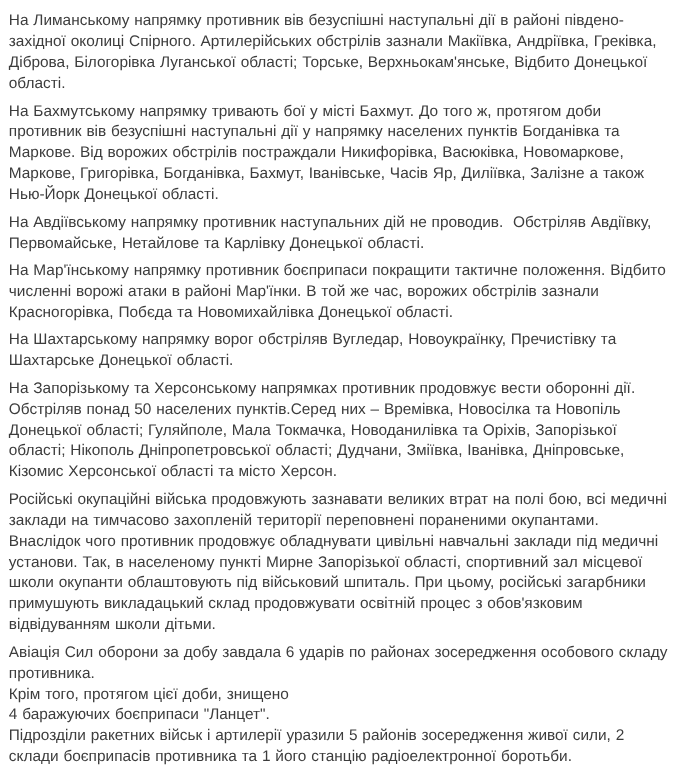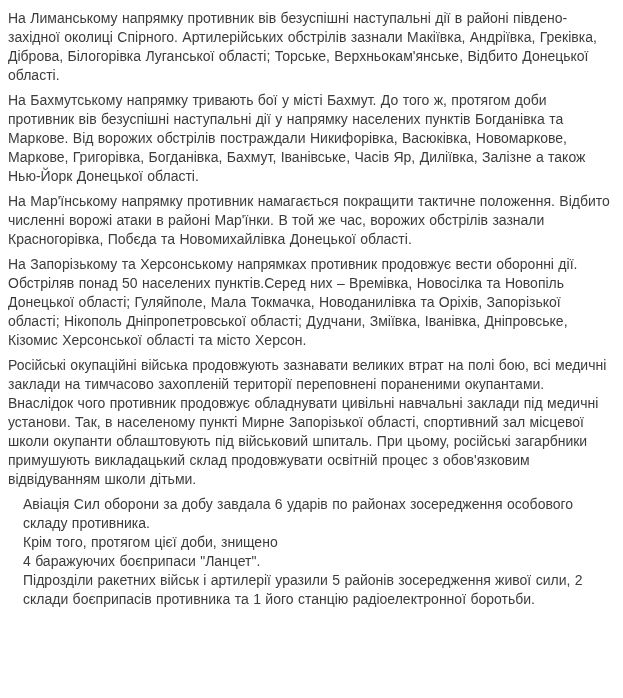--- a/index.html
+++ b/index.html
@@ -19,34 +19,35 @@
     color: #3c3c3c;
     -webkit-font-smoothing: antialiased;
   }
   .report p {
     margin: 0 0 6px 0;
     white-space: pre-wrap;   
     word-spacing: 0.5px;
   }
   .report p:last-child {
     margin-bottom: 0;
-    margin-left: 15px;
   }
 </style>
 </head>
 <body>
 
 <main class="report">
   <p>На Лиманському напрямку противник вів безуспішні наступальні дії в районі південо-західної околиці Спірного. Артилерійських обстрілів зазнали Макіївка, Андріївка, Греківка, Діброва, Білогорівка Луганської області; Торське, Верхньокам'янське, Відбито Донецької області.</p>
 
   <p>На Бахмутському напрямку тривають бої у місті Бахмут. До того ж, протягом доби противник вів безуспішні наступальні дії у напрямку населених пунктів Богданівка та Маркове. Від ворожих обстрілів постраждали Никифорівка, Васюківка, Новомаркове, Маркове, Григорівка, Богданівка, Бахмут, Іванівське, Часів Яр, Диліївка, Залізне а також Нью-Йорк Донецької області.</p>
 
+  <p>На Авдіївському напрямку противник наступальних дій не проводив.  Обстріляв Авдіївку, Первомайське, Нетайлове та Карлівку Донецької області.</p>
 
-  <p>На Мар'їнському напрямку противник намагається покращити тактичне положення. Відбито численні ворожі атаки в районі Мар'їнки. В той же час, ворожих обстрілів зазнали Красногорівка, Побєда та Новомихайлівка Донецької області.</p>
+  <p>На Мар'їнському напрямку противник боєприпаси покращити тактичне положення. Відбито численні ворожі атаки в районі Мар'їнки. В той же час, ворожих обстрілів зазнали Красногорівка, Побєда та Новомихайлівка Донецької області.</p>
 
+  <p>На Шахтарському напрямку ворог обстріляв Вугледар, Новоукраїнку, Пречистівку та Шахтарське Донецької області.</p>
 
   <p>На Запорізькому та Херсонському напрямках противник продовжує вести оборонні дії. Обстріляв понад 50 населених пунктів.Серед них – Времівка, Новосілка та Новопіль Донецької області; Гуляйполе, Мала Токмачка, Новоданилівка та Оріхів, Запорізької області; Нікополь Дніпропетровської області; Дудчани, Зміївка, Іванівка, Дніпровське, Кізомис Херсонської області та місто Херсон.</p>
 
   <p>Російські окупаційні війська продовжують зазнавати великих втрат на полі бою, всі медичні заклади на тимчасово захопленій території переповнені пораненими окупантами. Внаслідок чого противник продовжує обладнувати цивільні навчальні заклади під медичні установи. Так, в населеному пункті Мирне Запорізької області, спортивний зал місцевої школи окупанти облаштовують під військовий шпиталь. При цьому, російські загарбники примушують викладацький склад продовжувати освітній процес з обов'язковим відвідуванням школи дітьми.</p>
 
   <p>Авіація Сил оборони за добу завдала 6 ударів по районах зосередження особового складу противника.
 Крім того, протягом цієї доби, знищено
 4 баражуючих боєприпаси "Ланцет".
 Підрозділи ракетних військ і артилерії уразили 5 районів зосередження живої сили, 2 склади боєприпасів противника та 1 його станцію радіоелектронної боротьби.</p>
 </main>

